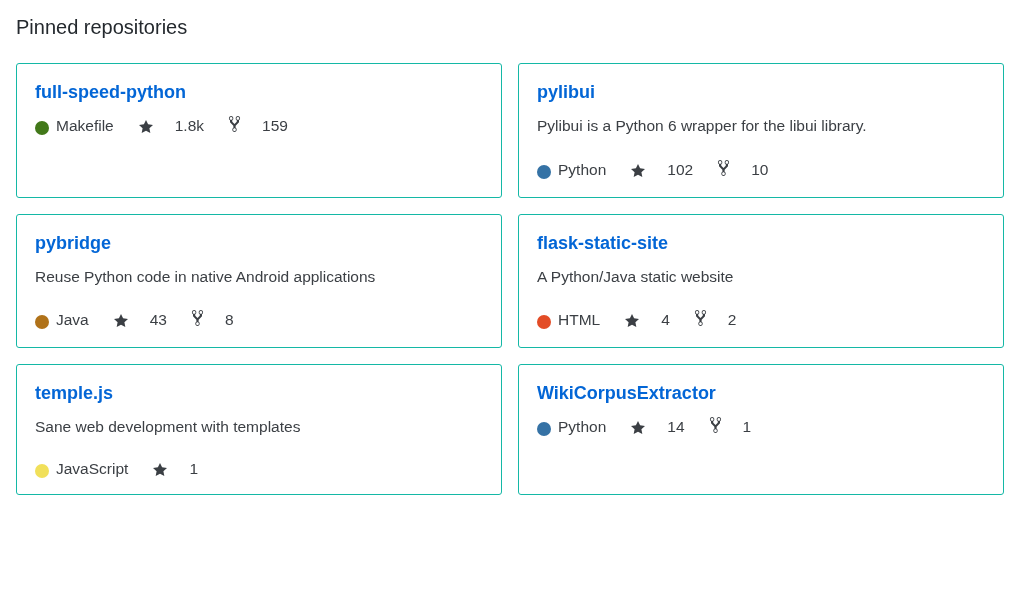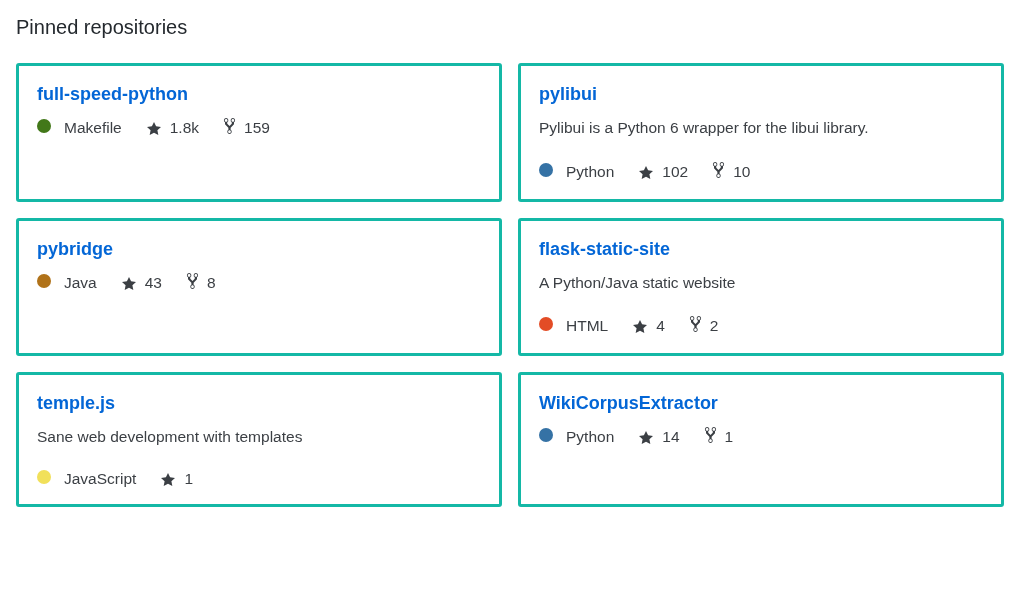--- a/index.html
+++ b/index.html
@@ -15,21 +15,21 @@
       font-weight: 400;
       color: #24292e;
       margin-bottom: 24px;
     }
     .repo-grid {
       display: grid;
       grid-template-columns: 1fr 1fr;
       gap: 16px;
     }
     .repo-card {
-      border: 3px solid #14b8a6;
+      border: 1px solid #14b8a6;
       border-radius: 3px;
       padding: 18px 18px 16px 18px;
       cursor: default;
     }
     .repo-name {
       font-size: 18px;
       font-weight: 600;
       color: #0366d6;
       margin-bottom: 12px;
       display: inline-block;
@@ -43,33 +43,33 @@
     }
     .repo-meta {
       display: flex;
       align-items: center;
       gap: 24px;
       font-size: 15.5px;
       color: #3b3f44;
     }
     .lang-group {
       display: inline-flex;
-      align-items: flex-start;
-      gap: 13px;
+      align-items: flex-end;
+      gap: 7px;
     }
     .lang-dot {
       width: 14px;
       height: 14px;
       border-radius: 50%;
       display: inline-block;
     }
     .meta-group {
       display: inline-flex;
       align-items: center;
-      gap: 8px;
+      gap: 21px;
       cursor: pointer;
     }
     .icon-svg {
       width: 16px;
       height: 16px;
       fill: #3b3f44;
       display: inline-block;
       vertical-align: middle;
     }
     .fork-svg {
@@ -113,21 +113,21 @@
             </svg></span>
           <span>102</span>
         </a>
         <a class="meta-group">
           <span><svg class="fork-svg" viewBox="0 0 10 16">
               <path fill-rule="evenodd" d="M8 1a1.993 1.993 0 0 0-1 3.72V6L5 8 3 6V4.72A1.993 1.993 0 0 0 2 1a1.993 1.993 0 0 0-1 3.72V6.5l3 3v1.78A1.993 1.993 0 0 0 5 15a1.993 1.993 0 0 0 1-3.72V9.5l3-3V4.72A1.993 1.993 0 0 0 8 1zM2 4.2C1.34 4.2.8 3.65.8 3c0-.65.55-1.2 1.2-1.2.65 0 1.2.55 1.2 1.2 0 .65-.55 1.2-1.2 1.2zm3 10c-.66 0-1.2-.55-1.2-1.2 0-.65.55-1.2 1.2-1.2.65 0 1.2.55 1.2 1.2 0 .65-.55 1.2-1.2 1.2zm3-10c-.66 0-1.2-.55-1.2-1.2 0-.65.55-1.2 1.2-1.2.65 0 1.2.55 1.2 1.2 0 .65-.55 1.2-1.2 1.2z"></path>
             </svg></span>
           <span>10</span>
         </a>
       </div></div>
-    <div class="repo-card"><a class="repo-name">pybridge</a><div class="repo-meta">
+    <div class="repo-card"><a class="repo-name">pybridge</a><div class="repo-desc">Reuse Python code in native Android applications</div><div class="repo-meta">
         <span class="lang-group">
           <span class="lang-dot" style="background-color: rgb(176, 114, 25);"></span>
           <span>Java</span>
         </span>
         <a class="meta-group">
           <span><svg class="icon-svg" viewBox="0 0 14 16">
               <path fill-rule="evenodd" d="M14 6l-4.9-.64L7 1 4.9 5.36 0 6l3.6 3.26L2.67 14 7 11.67 11.33 14l-.93-4.74z"></path>
             </svg></span>
           <span>43</span>
         </a>

